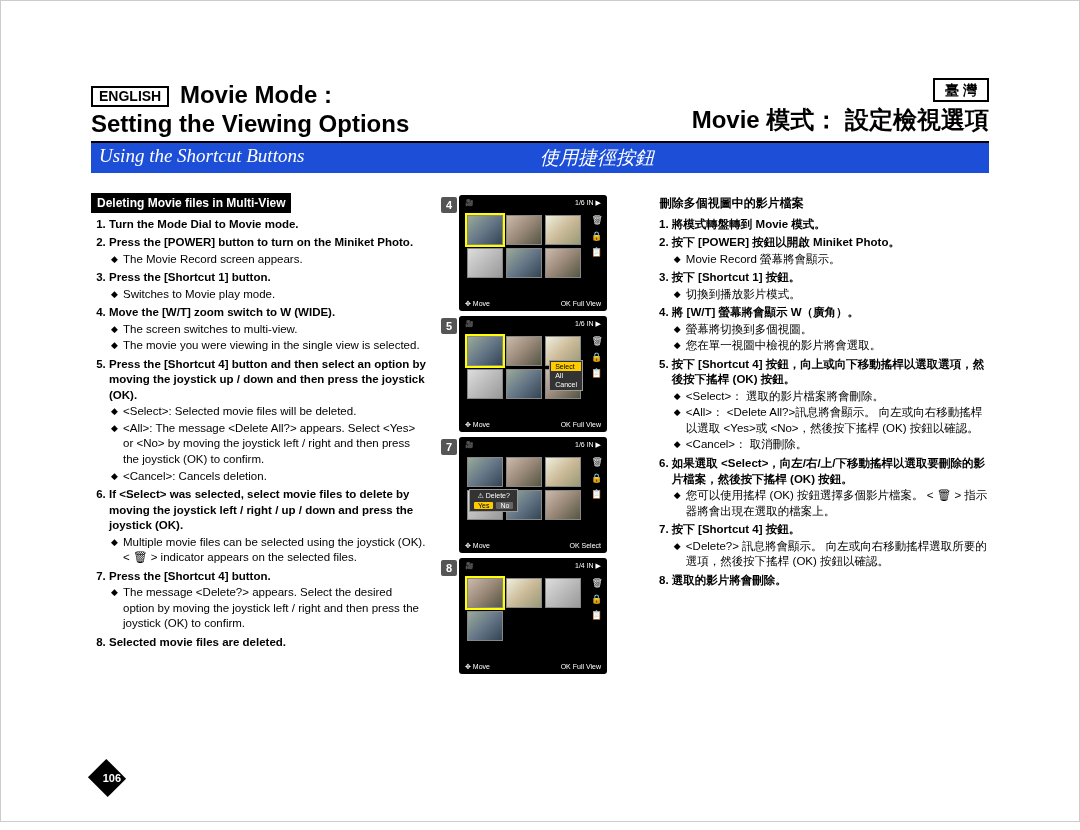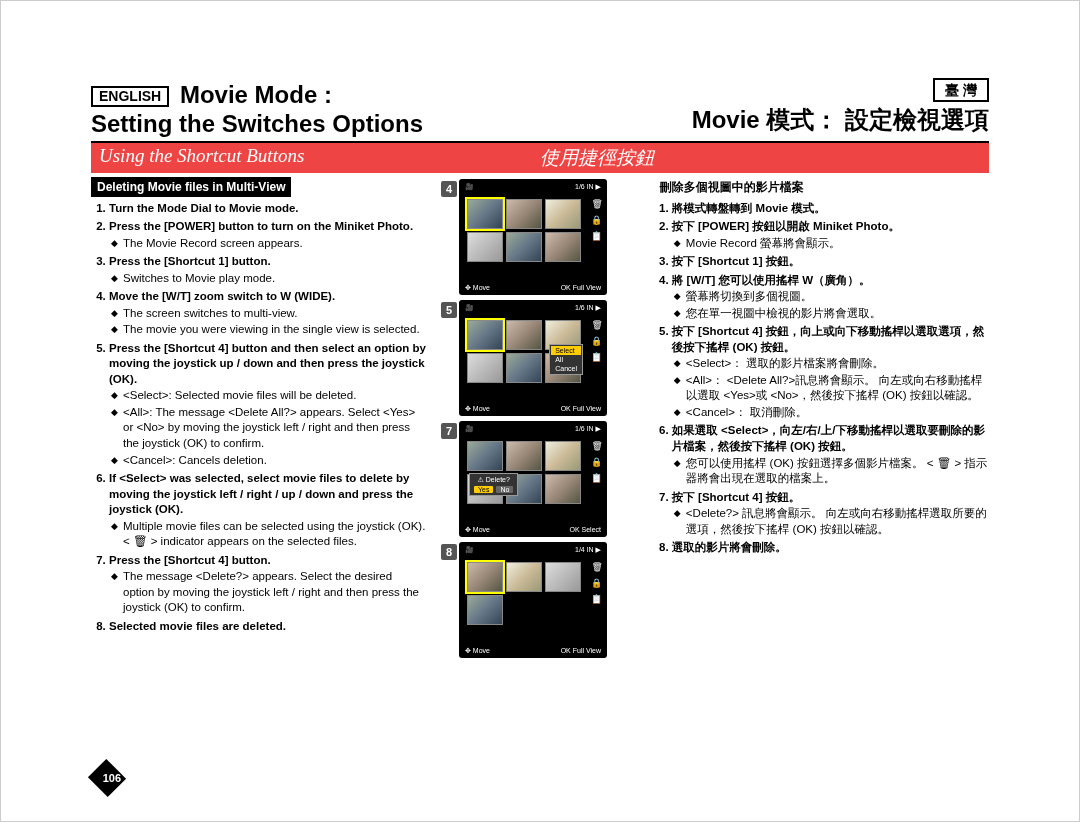--- a/index.html
+++ b/index.html
@@ -48,27 +48,27 @@
     font-size: 24px;
     font-weight: bold;
     line-height: 1.2;
     text-align: left;
   }
   .divider {
     border-top: 2px solid #000;
     margin: 2px 0 0 0;
   }
   .section-bar {
-    background: #ef4444;
+    background: #1d4ed8;
     color: #fff;
     font-style: italic;
     font-family: "Times New Roman", serif;
     font-size: 19px;
     padding: 2px 8px;
-    margin-bottom: 2px;
+    margin-bottom: 18px;
     display: flex;
   }
   .section-bar .half {
     flex: 1;
   }
   .sub-bar {
     background: #000;
     color: #fff;
     font-size: 12px;
     font-weight: bold;
@@ -279,21 +279,21 @@
 </head>
 <body>
 
 <div class="page">
 
   <div class="header-row">
     <div>
       <div class="title-left">
         <span class="lang-badge">ENGLISH</span>
         <span>Movie Mode :</span><br>
-        <span>Setting the Switches Options</span>
+        <span>Setting the Viewing Options</span>
       </div>
     </div>
     <div style="text-align:right;">
       <span class="tw-badge">臺 灣</span>
       <div class="title-right" style="margin-top:6px; text-align:left;">Movie 模式： 設定檢視選項</div>
     </div>
   </div>
 
   <div class="divider"></div>
 
@@ -471,22 +471,25 @@
     <div class="col-right">
       <span class="sub-bar-right">刪除多個視圖中的影片檔案</span>
       <ol>
         <li><span>將模式轉盤轉到 Movie 模式。</span></li>
         <li><span>按下 [POWER] 按鈕以開啟 Miniket Photo。</span>
           <ul class="sub">
               <li>Movie Record 螢幕將會顯示。</li>
             </ul>
         </li>
         <li><span>按下 [Shortcut 1] 按鈕。</span>
-        </li>
-        <li><span>將 [W/T] 您可以使用搖桿 W（廣角）。</span>
+          <ul class="sub">
+              <li>切換到播放影片模式。</li>
+            </ul>
+        </li>
+        <li><span>將 [W/T] 螢幕將會顯示 W（廣角）。</span>
           <ul class="sub">
             <li>螢幕將切換到多個視圖。</li>
             <li>您在單一視圖中檢視的影片將會選取。</li>
           </ul>
         </li>
         <li><span>按下 [Shortcut 4] 按鈕，向上或向下移動搖桿以選取選項，然後按下搖桿 (OK) 按鈕。</span>
           <ul class="sub">
             <li>&lt;Select&gt;： 選取的影片檔案將會刪除。</li>
             <li>&lt;All&gt;： &lt;Delete All?&gt;訊息將會顯示。 向左或向右移動搖桿以選取 &lt;Yes&gt;或 &lt;No&gt;，然後按下搖桿 (OK) 按鈕以確認。</li>
             <li>&lt;Cancel&gt;： 取消刪除。</li>

